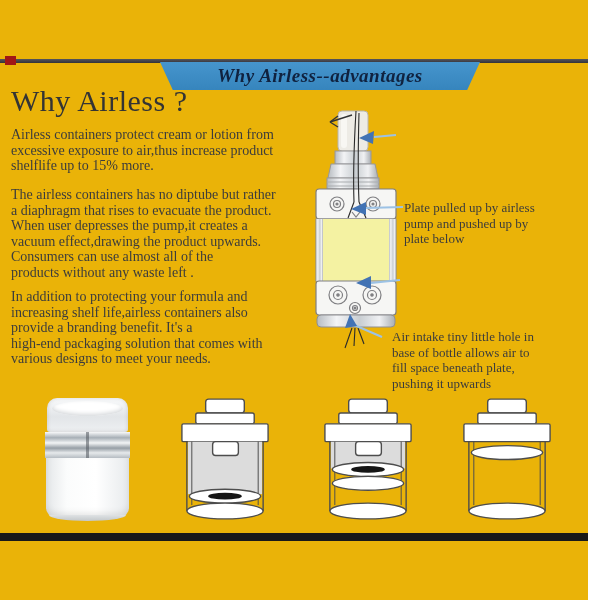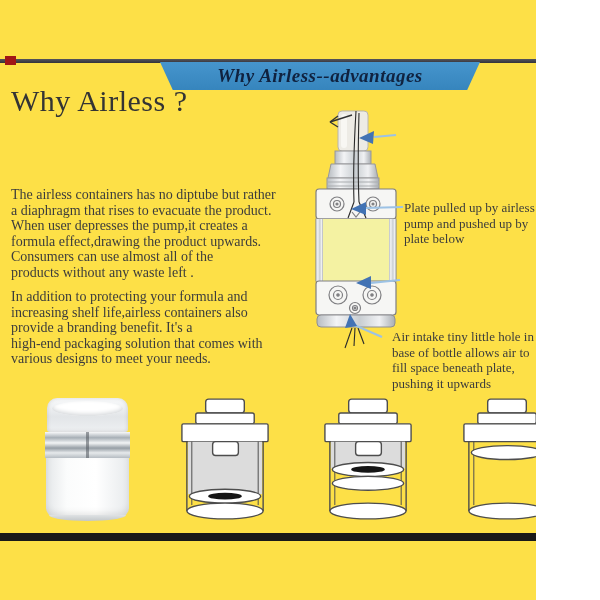--- a/index.html
+++ b/index.html
@@ -1,17 +1,17 @@
 <!DOCTYPE html>
 <html><head>
 <meta charset="utf-8">
 <style>
   html,body{margin:0;padding:0;}
   body{width:600px;height:600px;background:#ffffff;font-family:"Liberation Serif",serif;}
-  #slide{position:relative;width:536px;height:600px;background:#fde047;overflow:hidden;}
+  #slide{position:relative;width:588px;height:600px;background:#eab308;overflow:hidden;}
 
   
   .top-line{position:absolute;left:0;top:59px;width:597px;height:4px;background:linear-gradient(180deg,#55555c,#33333a);}
   .red-marker{position:absolute;left:5px;top:56px;width:11px;height:9px;background:#a11616;}
   .right-line{position:absolute;left:595px;top:59px;width:3px;height:474px;background:#2a2a2e;}
   .bottom-bar{position:absolute;left:0;top:533px;width:598px;height:8px;background:#191919;}
 
   
   .banner{position:absolute;left:160px;top:62px;width:320px;height:28px;
     background:linear-gradient(180deg,#4695cd,#3685bd);
@@ -56,24 +56,27 @@
   <div class="top-line"></div>
   <div class="red-marker"></div>
   <div class="right-line"></div>
   <div class="bottom-bar"></div>
 
   <div class="banner">
     <span class="banner-title">Why Airless--advantages</span>
   </div>
 
   <div class="heading">Why Airless ?</div>
+  <div id="p1" class="para">Airless containers protect cream or lotion from
+excessive exposure to air,thus increase product
+shelflife up to 15% more.</div>
   <div id="p2" class="para">The airless containers has no diptube but rather
 a diaphragm that rises to evacuate the product.
 When user depresses the pump,it creates a
-formula effect,drawing the product upwards.
+vacuum effect,drawing the product upwards.
 Consumers can use almost all of the
 products without any waste left .</div>
   <div id="p3" class="para">In addition to protecting your formula and
 increasing shelf life,airless containers also
 provide a branding benefit. It's a
 high-end packaging solution that comes with
 various designs to meet your needs.</div>
 
   <svg class="abs" style="left:312px;top:110px;" width="88" height="240" viewBox="0 0 88 240">
     <defs>

